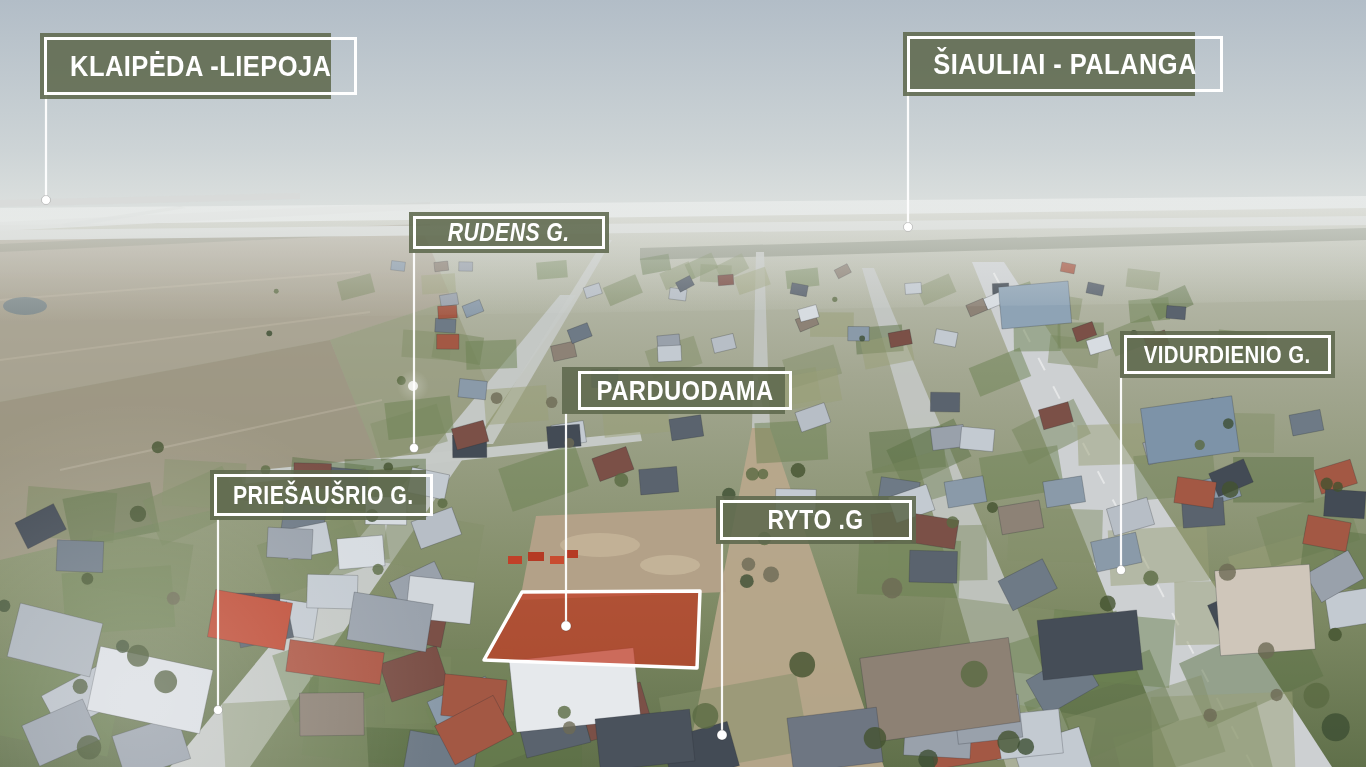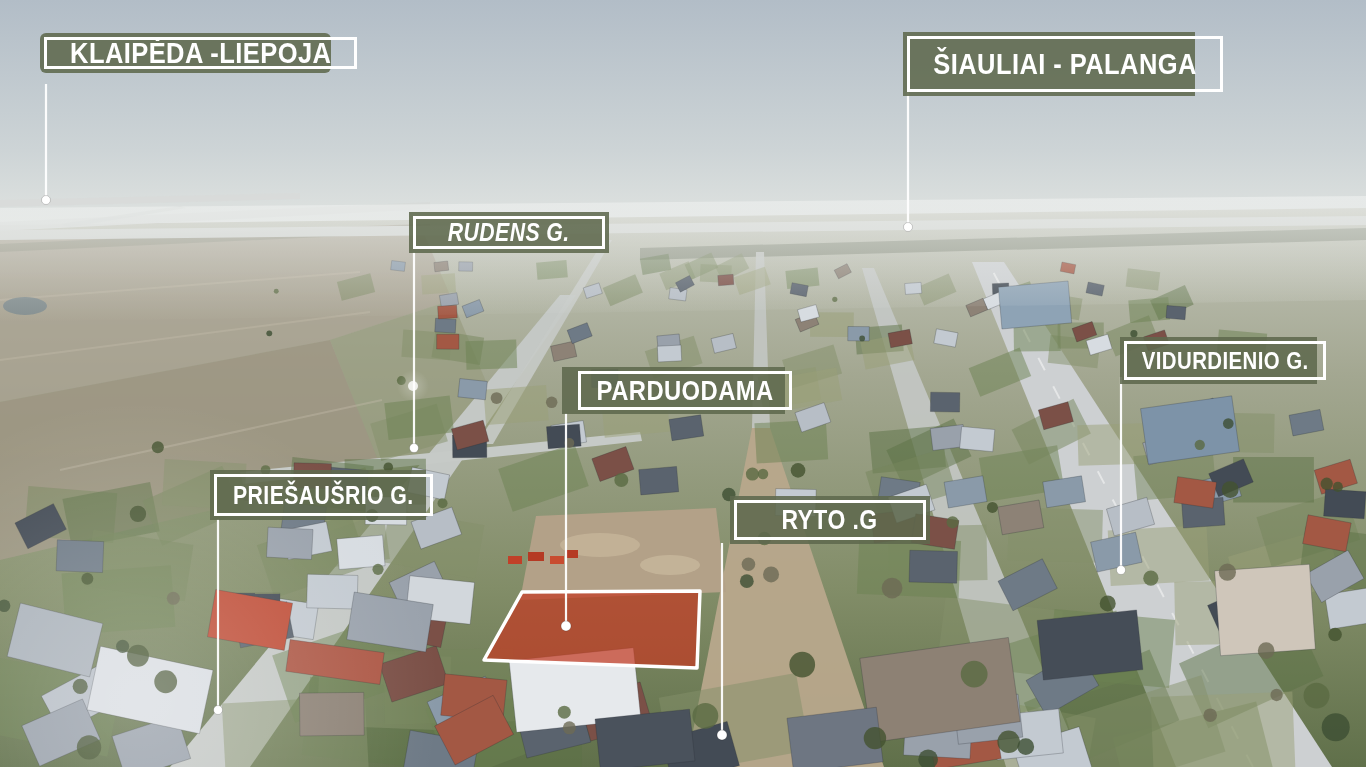--- a/index.html
+++ b/index.html
@@ -384,21 +384,21 @@
       <circle cx="46" cy="200" r="4.5" fill="#ffffff" stroke="rgba(0,0,0,.18)"></circle>
       <circle cx="908" cy="227" r="4.5" fill="#ffffff" stroke="rgba(0,0,0,.18)"></circle>
       <circle cx="414" cy="448" r="4.5" fill="#ffffff" stroke="rgba(0,0,0,.18)"></circle>
       <circle cx="566" cy="626" r="5" fill="#ffffff" stroke="rgba(0,0,0,.18)"></circle>
       <circle cx="1121" cy="570" r="4.5" fill="#ffffff" stroke="rgba(0,0,0,.18)"></circle>
       <circle cx="218" cy="710" r="4.5" fill="#ffffff" stroke="rgba(0,0,0,.18)"></circle>
       <circle cx="722" cy="735" r="5" fill="#ffffff" stroke="rgba(0,0,0,.18)"></circle>
     </g>
   </svg>
 
-  <div class="callout" style="left: 40px; top: 33px; width: 291px; height: 40px; background: rgba(94, 105, 77, 0.88); border-radius: 6px;">
+  <div class="callout" style="left: 40px; top: 33px; width: 291px; height: 66px; background: rgba(94, 105, 77, 0.88);">
     <div class="callout-inner" style="border-color: rgb(255, 255, 255);">
       <span class="callout-text" style="font-size:30px">KLAIPĖDA -LIEPOJA</span>
     </div>
   </div>
 
   <div class="callout" style="left: 903px; top: 32px; width: 292px; height: 64px; background: rgba(94, 105, 77, 0.88);">
     <div class="callout-inner" style="border-color: rgb(255, 255, 255);">
       <span class="callout-text" style="font-size:30px">ŠIAULIAI - PALANGA</span>
     </div>
   </div>
@@ -408,31 +408,31 @@
       <span class="callout-text" style="font-size:25px">RUDENS G.</span>
     </div>
   </div>
 
   <div class="callout" style="left: 562px; top: 367px; width: 223px; height: 47px; background: rgba(94, 105, 77, 0.88); padding-left: 16px;">
     <div class="callout-inner" style="border-color: rgb(255, 255, 255);">
       <span class="callout-text" style="font-size:28px">PARDUODAMA</span>
     </div>
   </div>
 
-  <div class="callout" style="left: 1120px; top: 331px; width: 197px; height: 47px; background: rgba(94, 105, 77, 0.88); margin-top: 6px;">
+  <div class="callout" style="left: 1120px; top: 331px; width: 215px; height: 47px; background: rgba(94, 105, 77, 0.88);">
     <div class="callout-inner" style="border-color: rgb(255, 255, 255);">
       <span class="callout-text" style="font-size:24px">VIDURDIENIO G.</span>
     </div>
   </div>
 
   <div class="callout" style="left: 210px; top: 470px; width: 216px; height: 50px; background: rgba(94, 105, 77, 0.88);">
     <div class="callout-inner" style="border-color: rgb(255, 255, 255); text-align: right;">
       <span class="callout-text" style="font-size:25px">PRIEŠAUŠRIO G.</span>
     </div>
   </div>
 
-  <div class="callout" style="left: 716px; top: 496px; width: 200px; height: 48px; background: rgba(94, 105, 77, 0.88); margin-left: 14px;">
+  <div class="callout" style="left: 716px; top: 496px; width: 200px; height: 48px; background: rgba(94, 105, 77, 0.88);">
     <div class="callout-inner" style="border-color: rgb(255, 255, 255);">
       <span class="callout-text" style="font-size:27px">RYTO .G</span>
     </div>
   </div>
 
 </div>
 
 </body></html>

